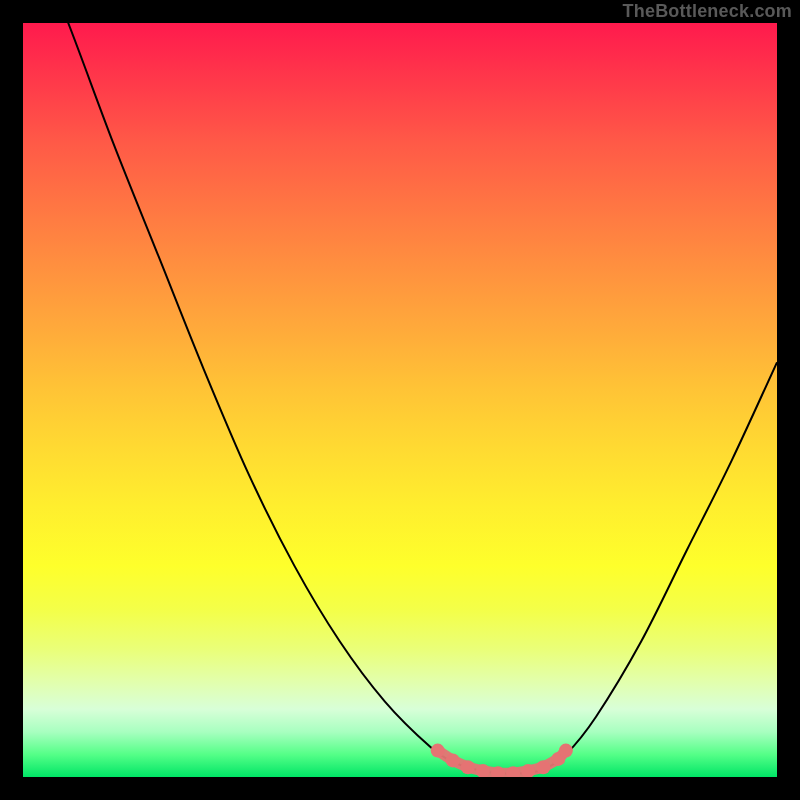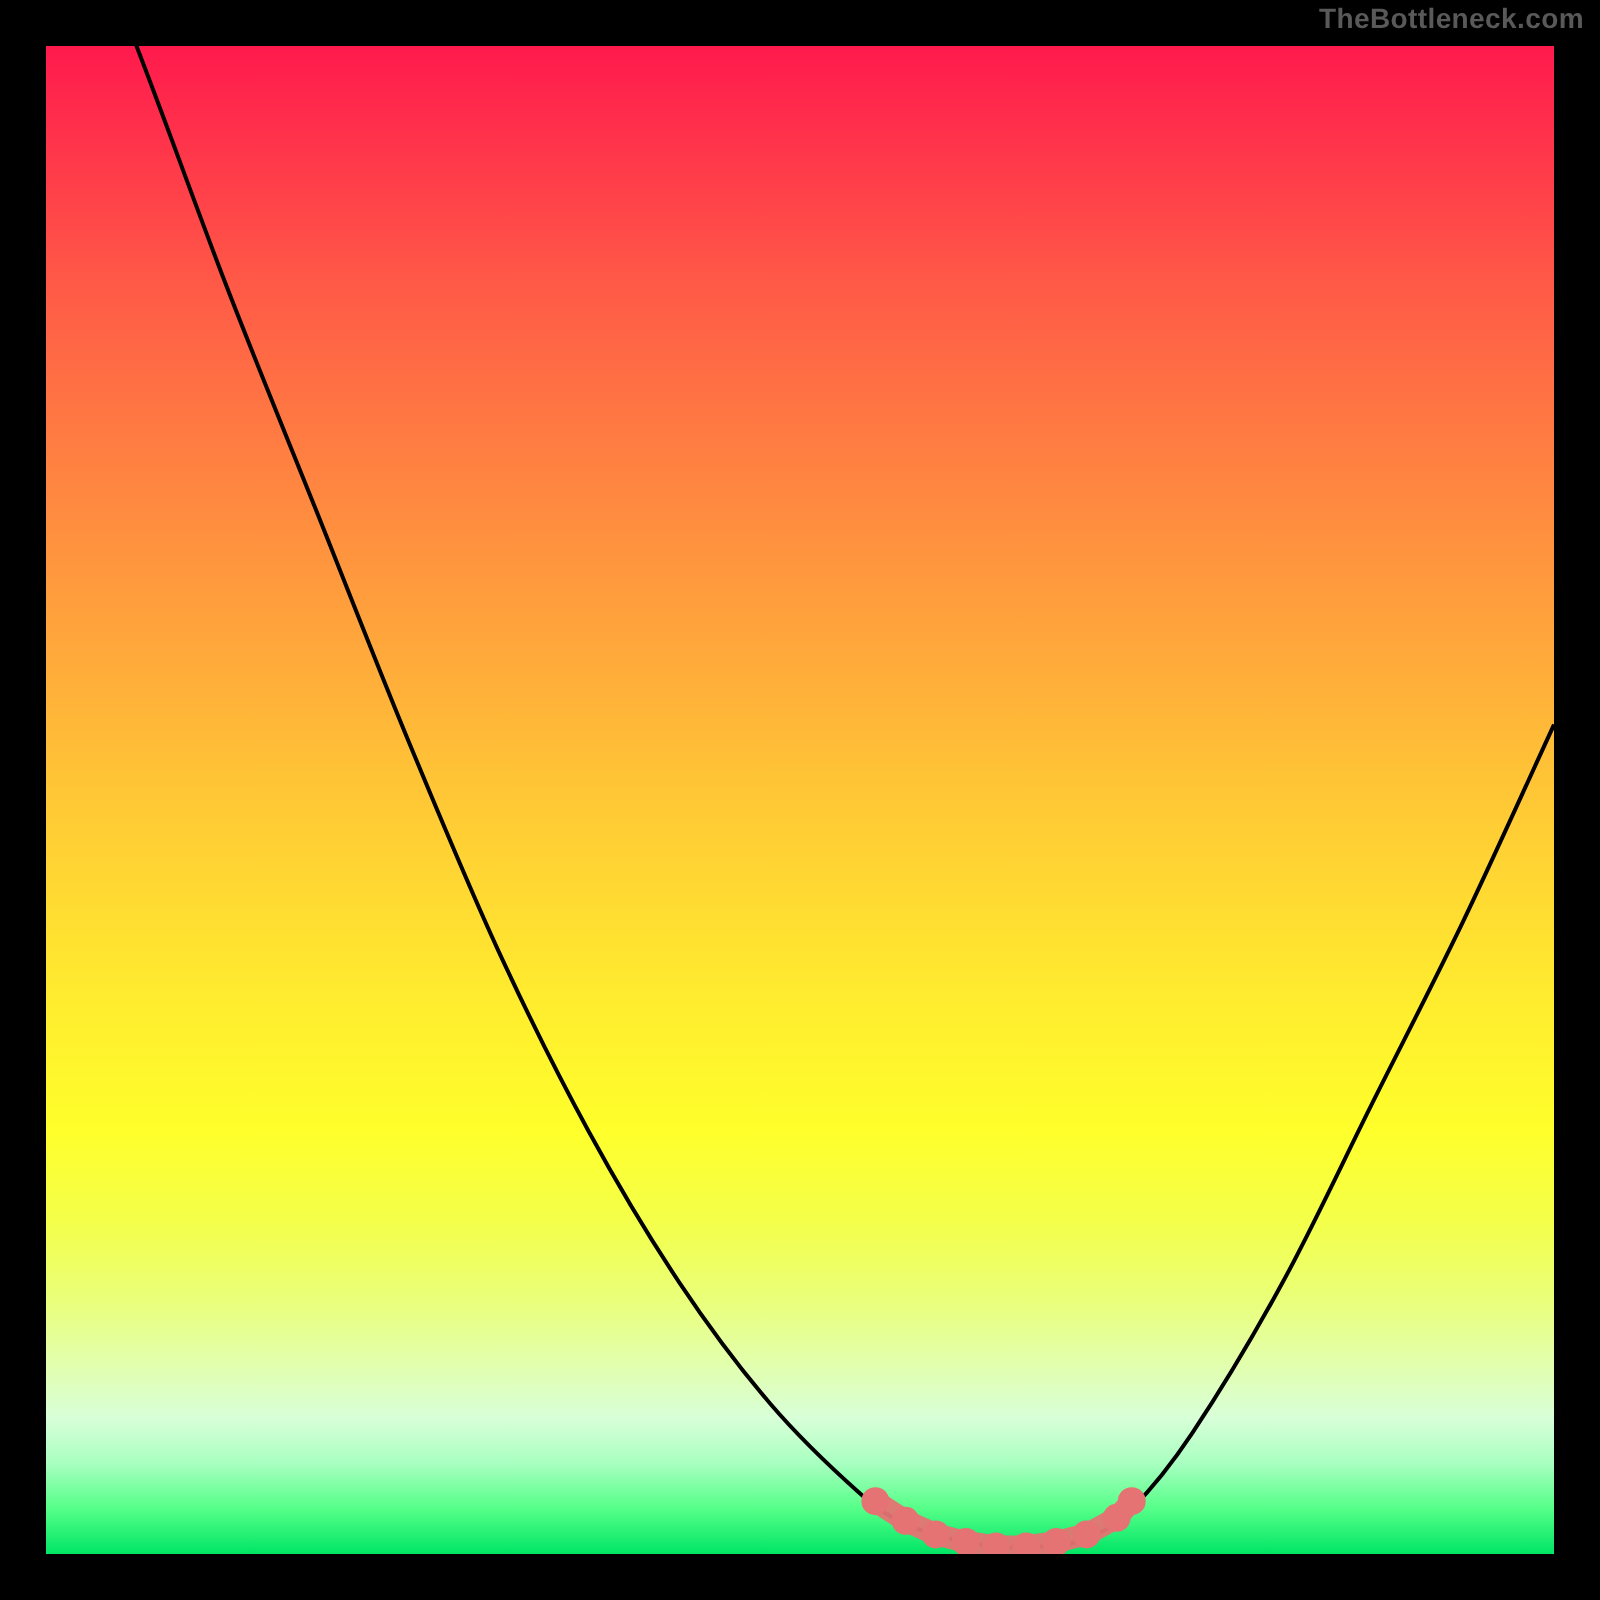--- a/index.html
+++ b/index.html
@@ -49,21 +49,21 @@
     position: absolute;
     left: 0;
     top: 0;
     width: 754px;
     height: 754px;
   }
   .watermark {
     position: absolute;
     top: 1px;
     right: 8px;
-    font-size: 14px;
+    font-size: 18px;
     font-weight: 600;
     color: #595959;
     letter-spacing: 0.2px;
   }
 </style>
 </head>
 <body>
 
 <div class="frame">
   <div class="plot">

